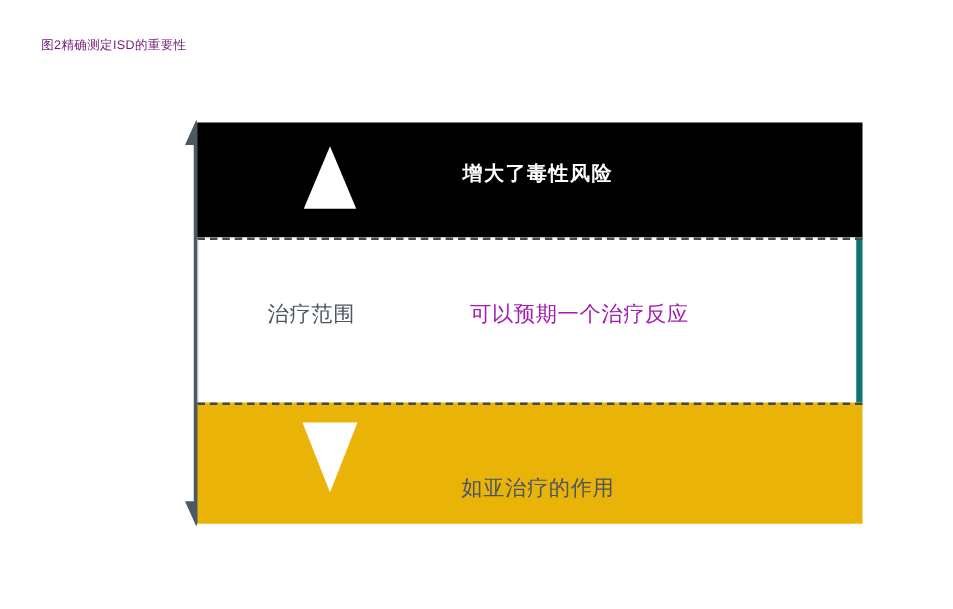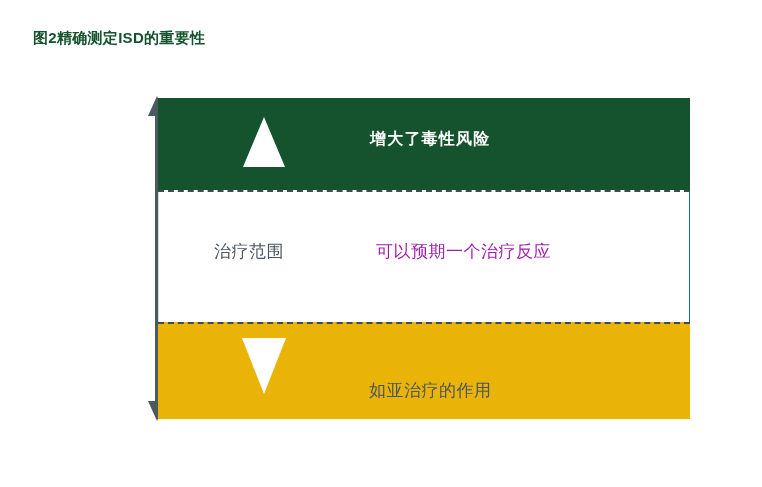--- a/index.html
+++ b/index.html
@@ -21,25 +21,24 @@
     top: 0;
     width: 762px;
     height: 487px;
   }
 
   
   .fig-title {
     position: absolute;
     left: 33px;
     top: 29px;
-    font-size: 15px;
-    color: #14532d;
+    font-size: 10px;
+    color: #701a75;
     letter-spacing: 0.3px;
     white-space: nowrap;
-    font-weight: bold;
   }
 
   
   .axis-label {
     position: absolute;
     left: 52px;
     top: 216px;
     width: 96px;
     text-align: center;
     font-size: 16px;
@@ -78,21 +77,21 @@
 
   .band-toxic {
     top: 0;
     height: 92px;
   }
 
   .band-therapeutic {
     top: 92px;
     height: 132px;
     border-left: 1px solid #d9d9d9;
-    border-right: 1px solid #0f766e;
+    border-right: 5px solid #0f766e;
     background: #ffffff;
   }
 
   .band-subtherapeutic {
     top: 224px;
     height: 97px;
   }
 
   
   .divider {
@@ -176,21 +175,21 @@
   <div class="axis-arrow">
     <svg width="26" height="325" viewBox="0 0 26 325" xmlns="http://www.w3.org/2000/svg">
       <line x1="13" y1="14" x2="13" y2="311" stroke="#4b5a60" stroke-width="4"></line>
       <polygon points="13,0 22,20 4,20" fill="#4b5a60"></polygon>
       <polygon points="13,325 4,305 22,305" fill="#4b5a60"></polygon>
     </svg>
   </div>
 
   <div class="bands">
 
-    <div class="band band-toxic" style="background:#14532d;">
+    <div class="band band-toxic" style="background:#000000;">
       <div class="tri tri-up"></div>
       <div class="band-text toxic-text">增大了毒性风险</div>
     </div>
 
     <div class="band band-therapeutic">
       <div class="band-text therapeutic-range-text">治疗范围</div>
       <div class="band-text therapeutic-response-text">可以预期一个治疗反应</div>
     </div>
 
     <div class="band band-subtherapeutic" style="background:#eab308;">

